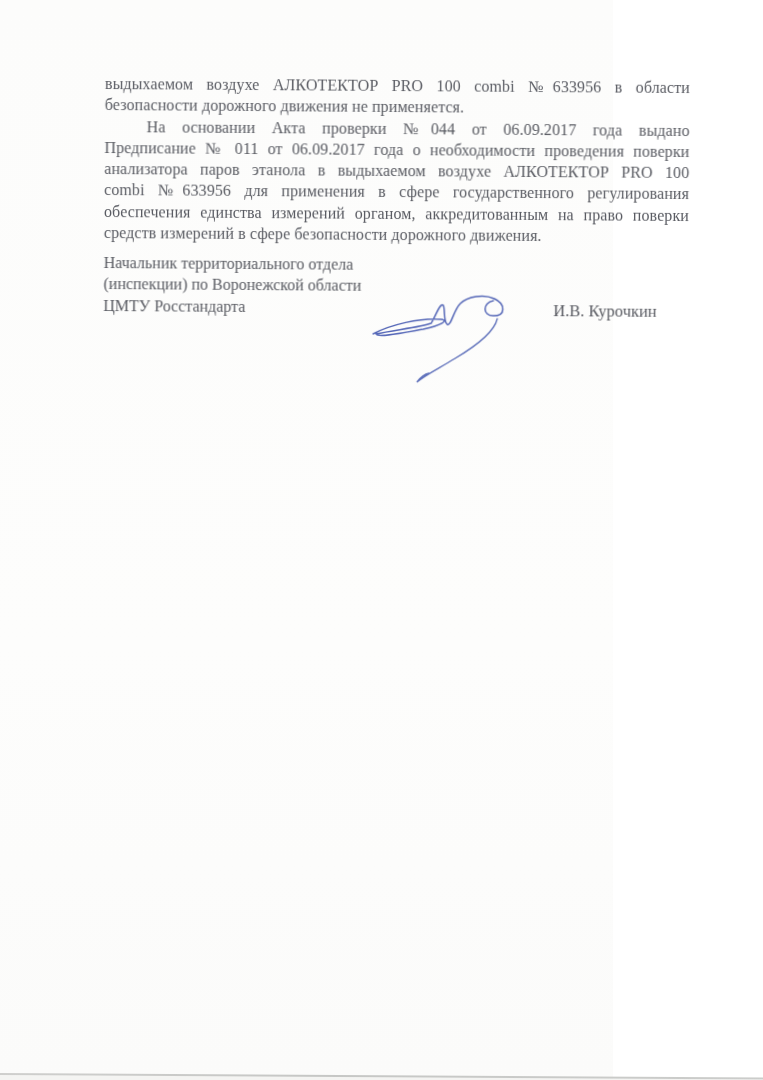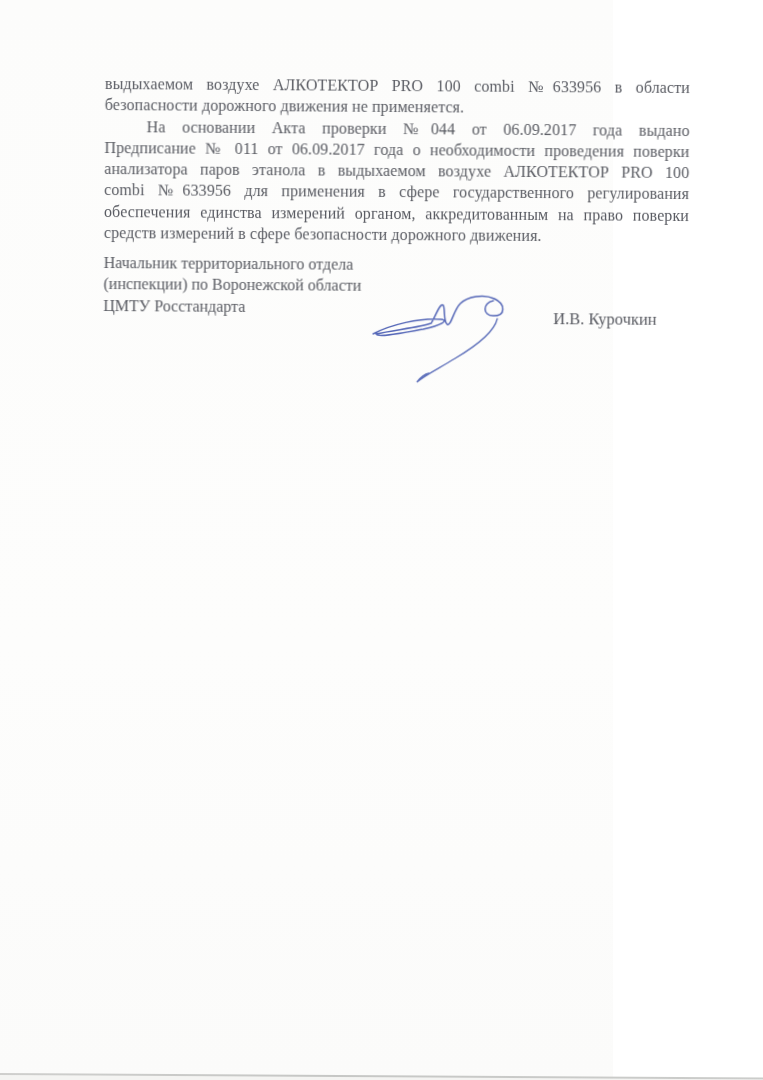--- a/index.html
+++ b/index.html
@@ -52,21 +52,21 @@
     position: absolute;
     left: 0;
     top: 182px;
     width: 340px;
     font-size: 16px;
     line-height: 21.3px;
   }
   .signer-name {
     position: absolute;
     left: 450px;
-    top: 236px;
+    top: 228px;
     font-size: 16.5px;
     white-space: nowrap;
   }
   .signature-svg {
     position: absolute;
     left: 260px;
     top: 218px;
     width: 156px;
     height: 100px;
     filter: none;

